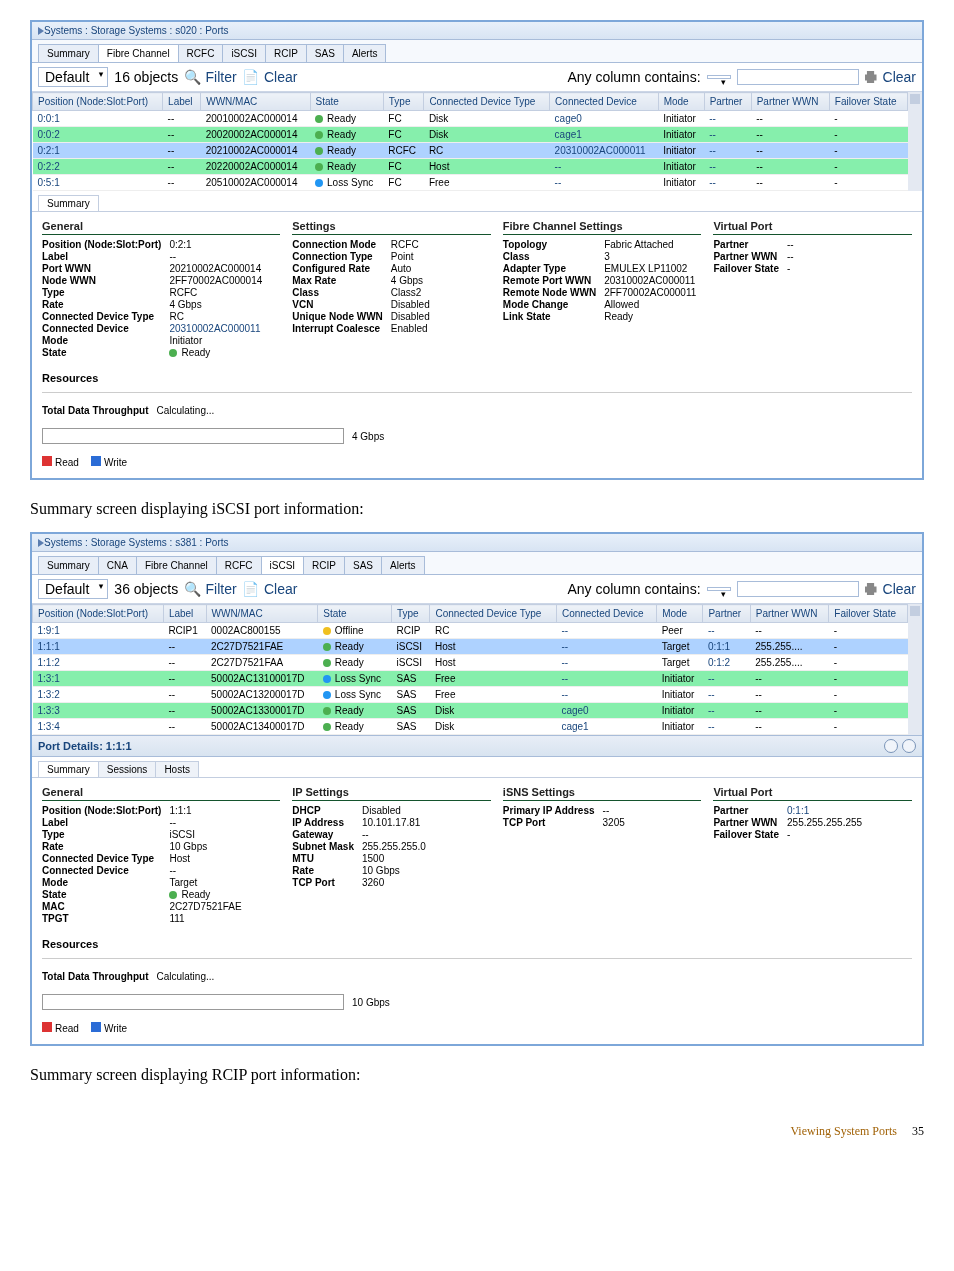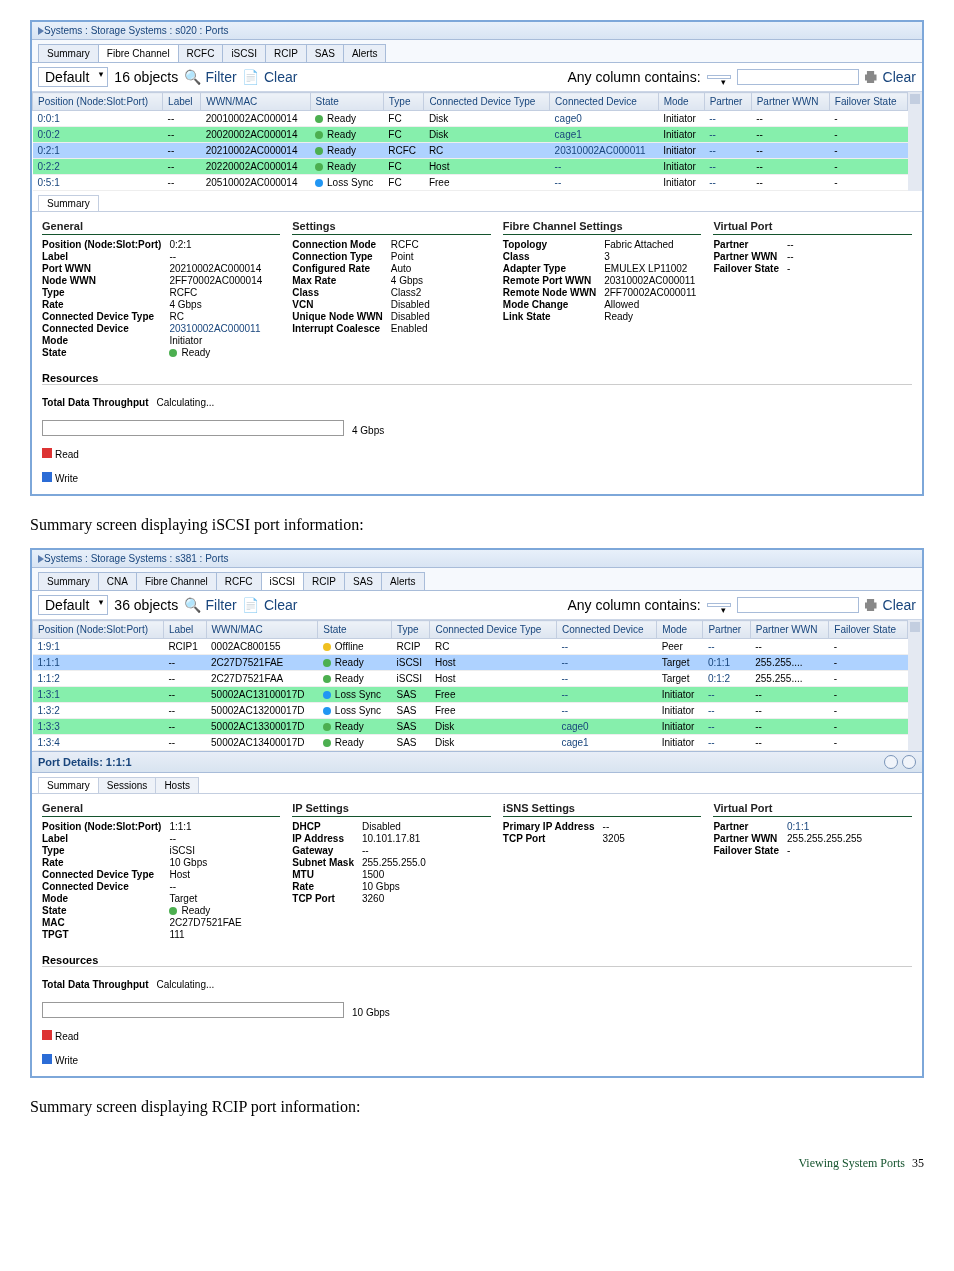--- a/index.html
+++ b/index.html
@@ -15,22 +15,22 @@
     font-size: 16px;
     font-family: Georgia, 'Times New Roman', serif;
     margin: 20px 0 14px 0;
   }
   .footer {
     font-size: 12px;
     text-align: right;
     margin-top: 40px;
     font-family: Georgia, 'Times New Roman', serif;
   }
-  .footer .sec { color: #14532d; }
-  .footer .pg { margin-left: 4px; }
+  .footer .sec { color: #a16207; }
+  .footer .pg { margin-left: 12px; }
   .shot {
     border: 2px solid #7da7d9;
     background: #fff;
     padding: 0;
   }
   .titlebar {
     background: linear-gradient(#e8f0fa, #d8e4f3);
     border-bottom: 1px solid #a8bcd9;
     color: #18457c;
     padding: 3px 6px;
@@ -158,28 +158,28 @@
     border-bottom: 1px solid #14532d; padding-bottom: 2px;
   }
   .kv { display: grid; grid-template-columns: auto 1fr; column-gap: 8px; row-gap: 1px; }
   .kv .k { font-weight: bold; white-space: nowrap; }
   .kv .v { white-space: nowrap; }
   .resources {
     padding: 6px 10px 10px 10px;
   }
   .resources h4 {
     font-size: 11px; margin: 0 0 4px 0;
-    border-bottom: 1px solid #ccc; padding-bottom: 0;
-  }
-  .throughput-row { display: flex; align-items: flex-end; gap: 8px; margin: 12px 0; }
+    border-bottom: 1px solid #ccc; padding-bottom: 8px;
+  }
+  .throughput-row { display: flex; align-items: center; gap: 8px; margin: 12px 0; }
   .bar {
     border: 1px solid #999; height: 14px; flex: 0 0 300px;
     background: #fff;
   }
-  .legend { display: flex; gap: 12px; margin-top: 4px; align-items: flex-start; flex-direction: column; }
+  .legend { display: flex; gap: 12px; margin-top: 4px; align-items: center; }
   .sw { width: 10px; height: 10px; display: inline-block; margin-right: 3px; }
   .sw.red { background: #d33; }
   .sw.blue { background: #2b6cd6; }
   .scrollhint {
     position: relative;
     border-right: 14px solid #e4e9f2;
   }
   .scrollhint::after {
     content: "";
     position: absolute;

